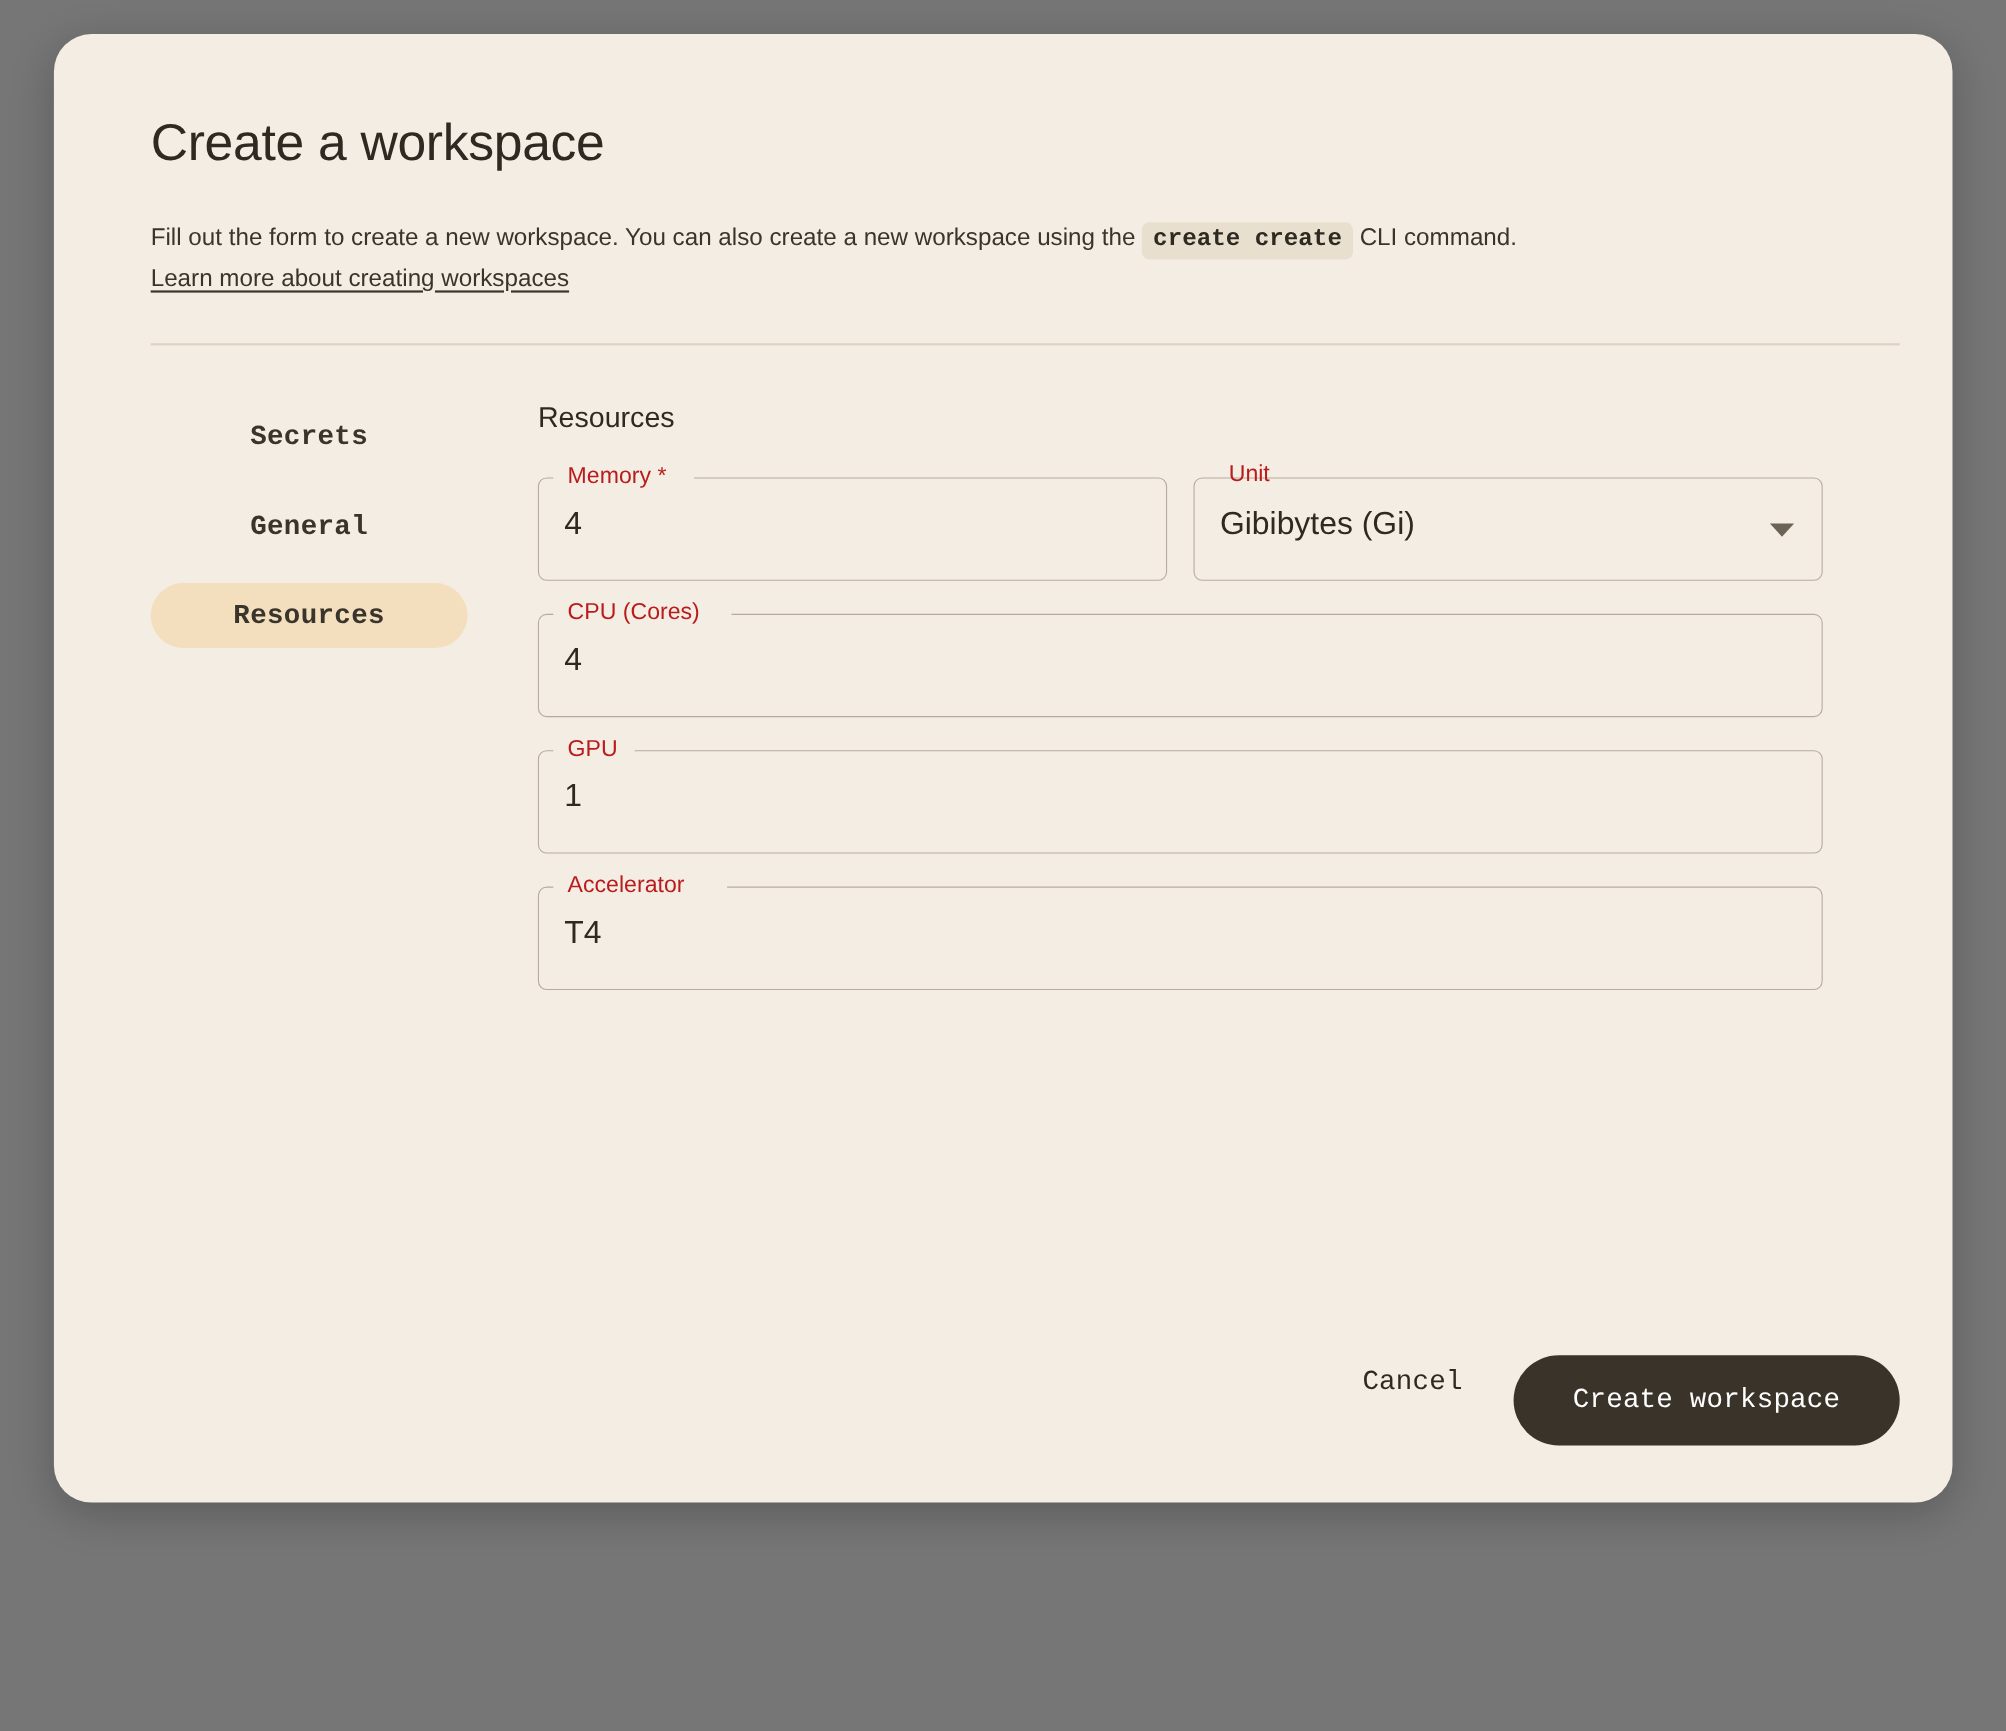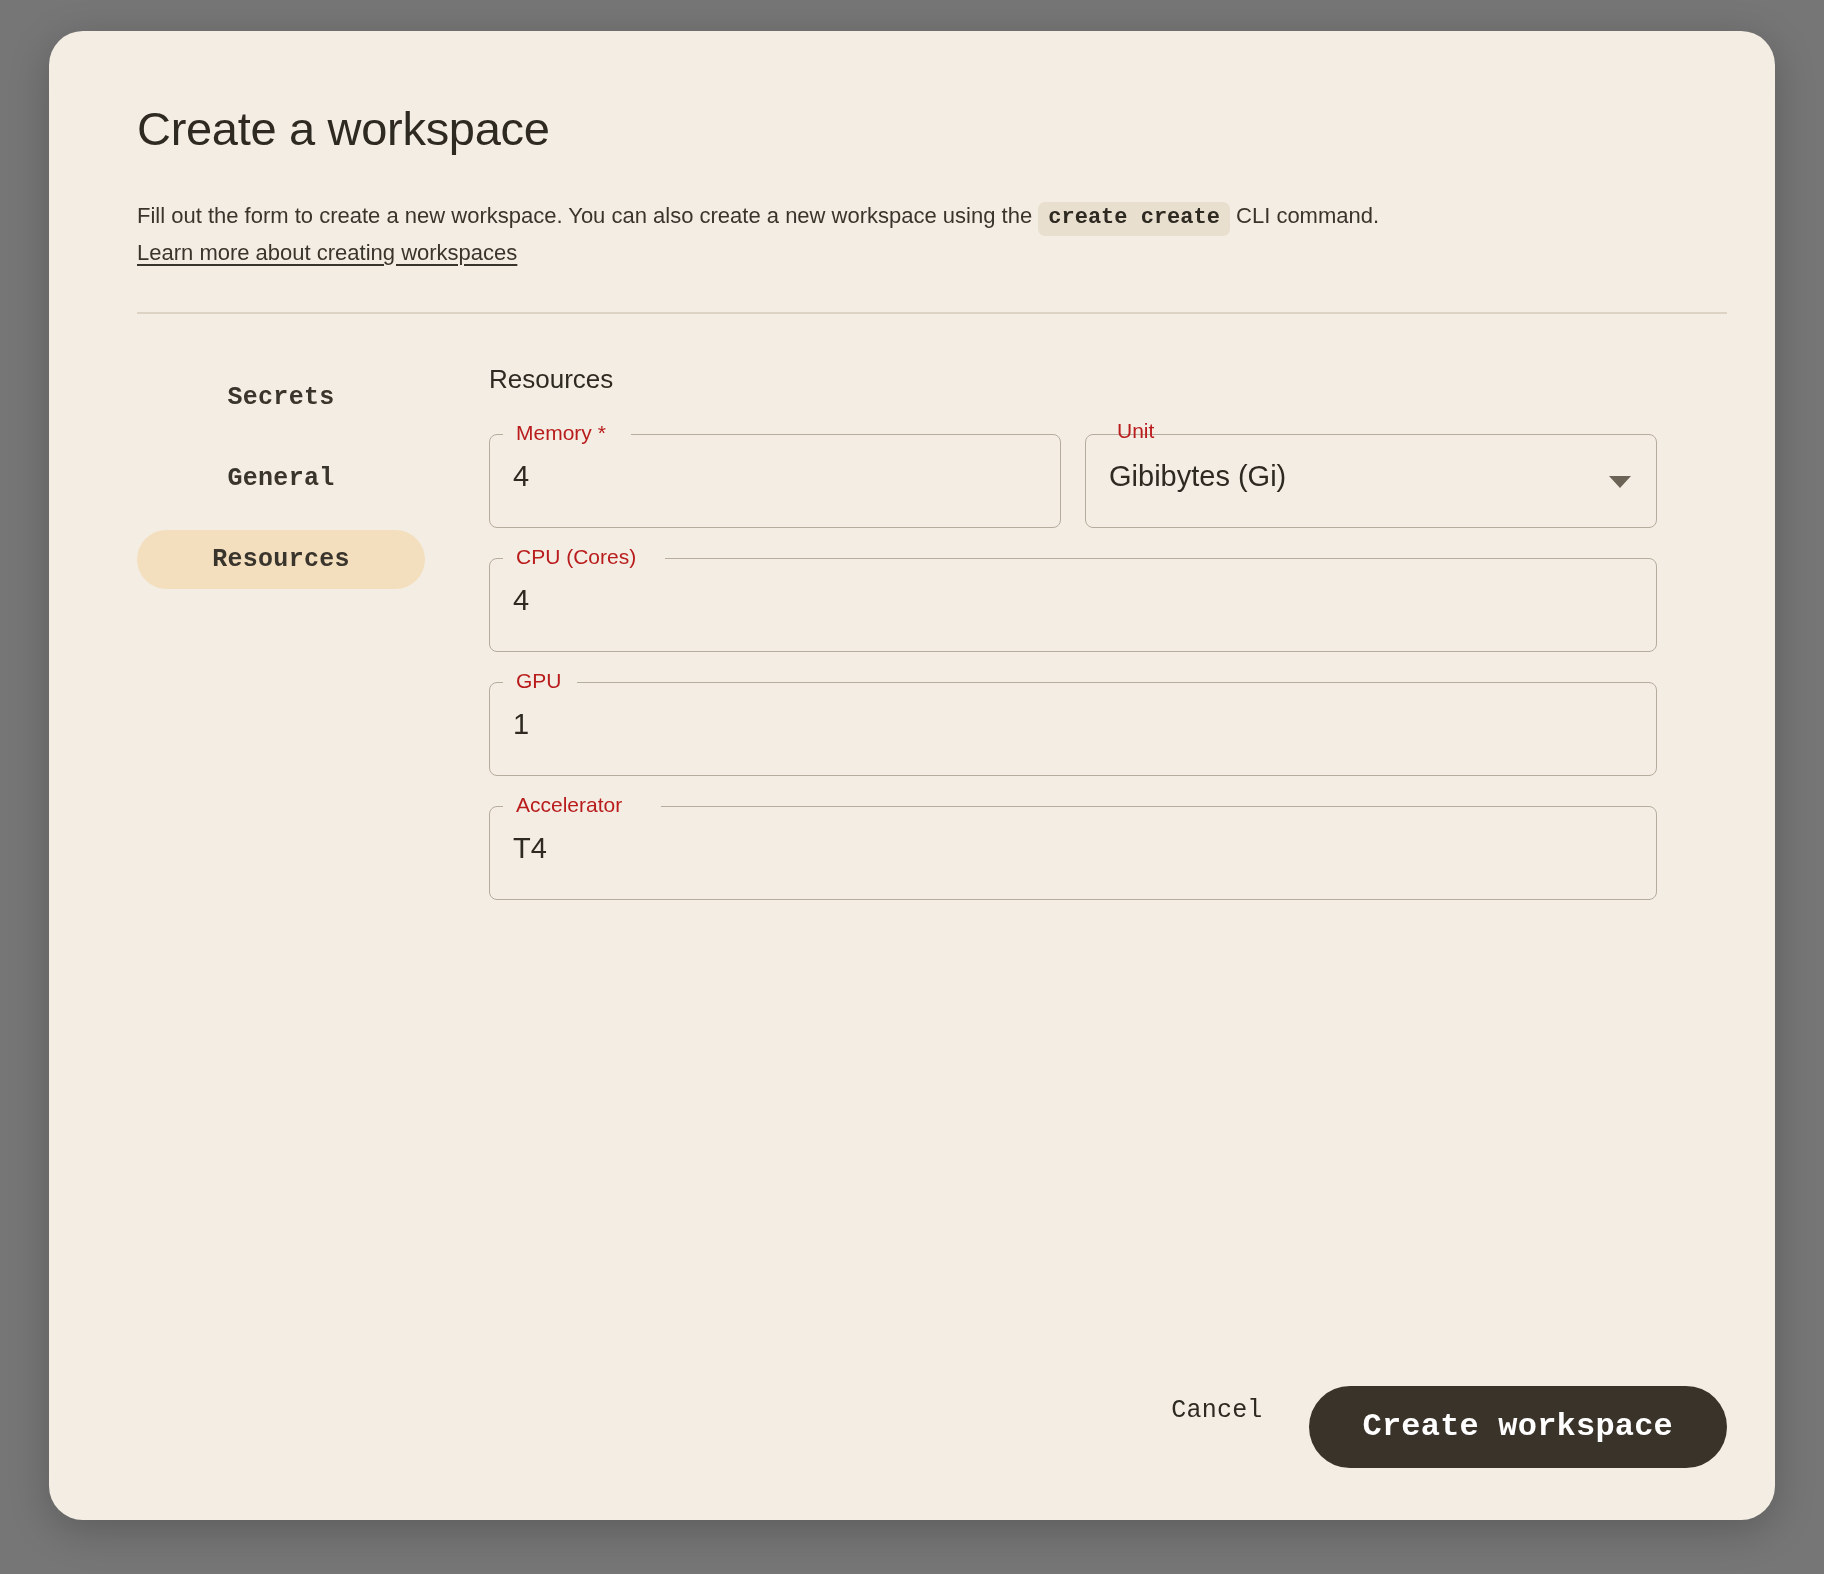--- a/index.html
+++ b/index.html
@@ -15,21 +15,21 @@
     font-family: "Liberation Sans", sans-serif;
     -webkit-font-smoothing: antialiased;
   }
 
   
   .dialog {
     position: absolute;
     left: 49px;
     top: 31px;
     width: 1726px;
-    height: 1489px;
+    height: 1335px;
     background: #F4EDE3;
     border-radius: 34px;
     box-shadow: 0 10px 40px rgba(0,0,0,0.22);
     overflow: hidden;
   }
 
   
   .dlg-header {
     padding: 72px 60px 0 88px;
   }
@@ -227,22 +227,22 @@
     color: #2E2A22;
     background: transparent;
     border: none;
     cursor: pointer;
     padding: 10px 6px;
     letter-spacing: 0.2px;
   }
 
   .btn-primary {
     font-family: "Liberation Mono", monospace;
-    font-size: 32px;
-    font-weight: 700;
+    font-size: 25px;
+    font-weight: 400;
     color: #FFFFFF;
     background: #3A332A;
     border: none;
     border-radius: 48px;
     padding: 26px 54px;
     cursor: pointer;
     letter-spacing: 0.2px;
     line-height: 30px;
   }
 </style>

